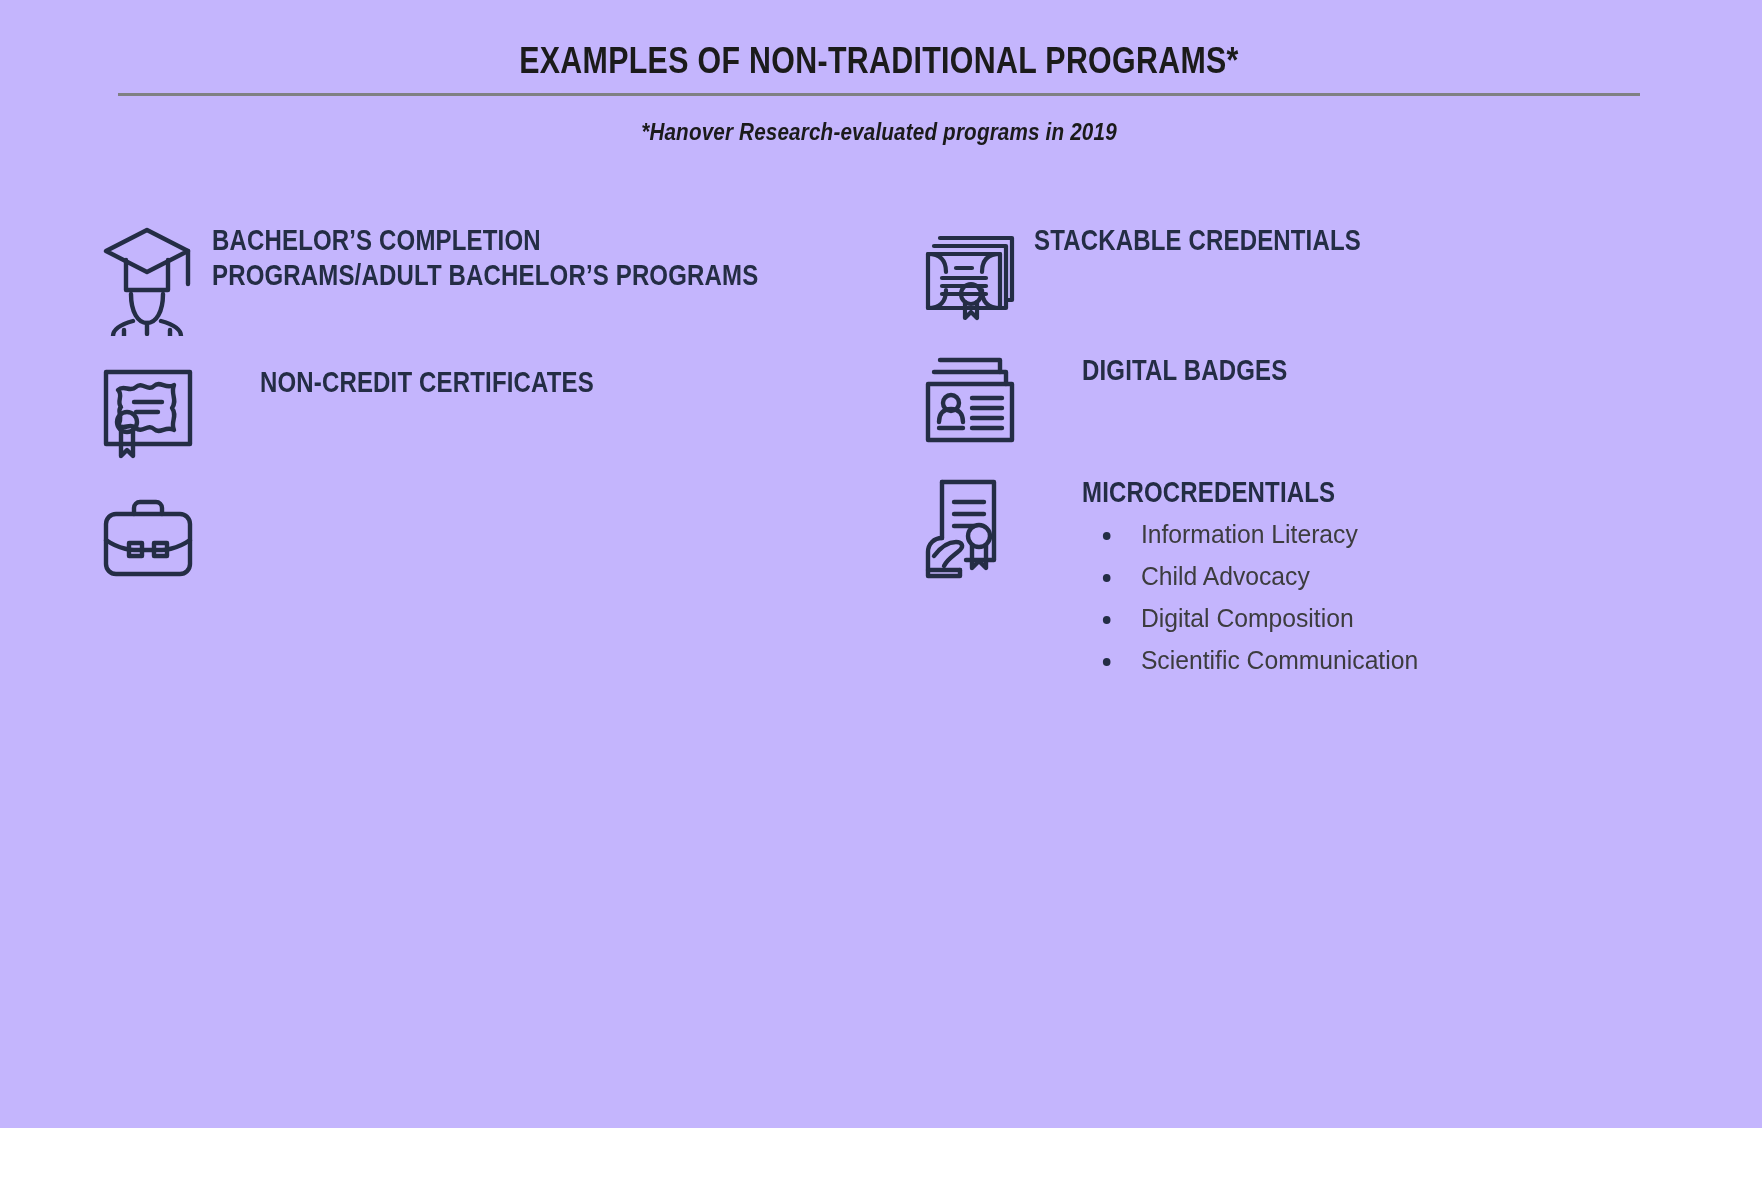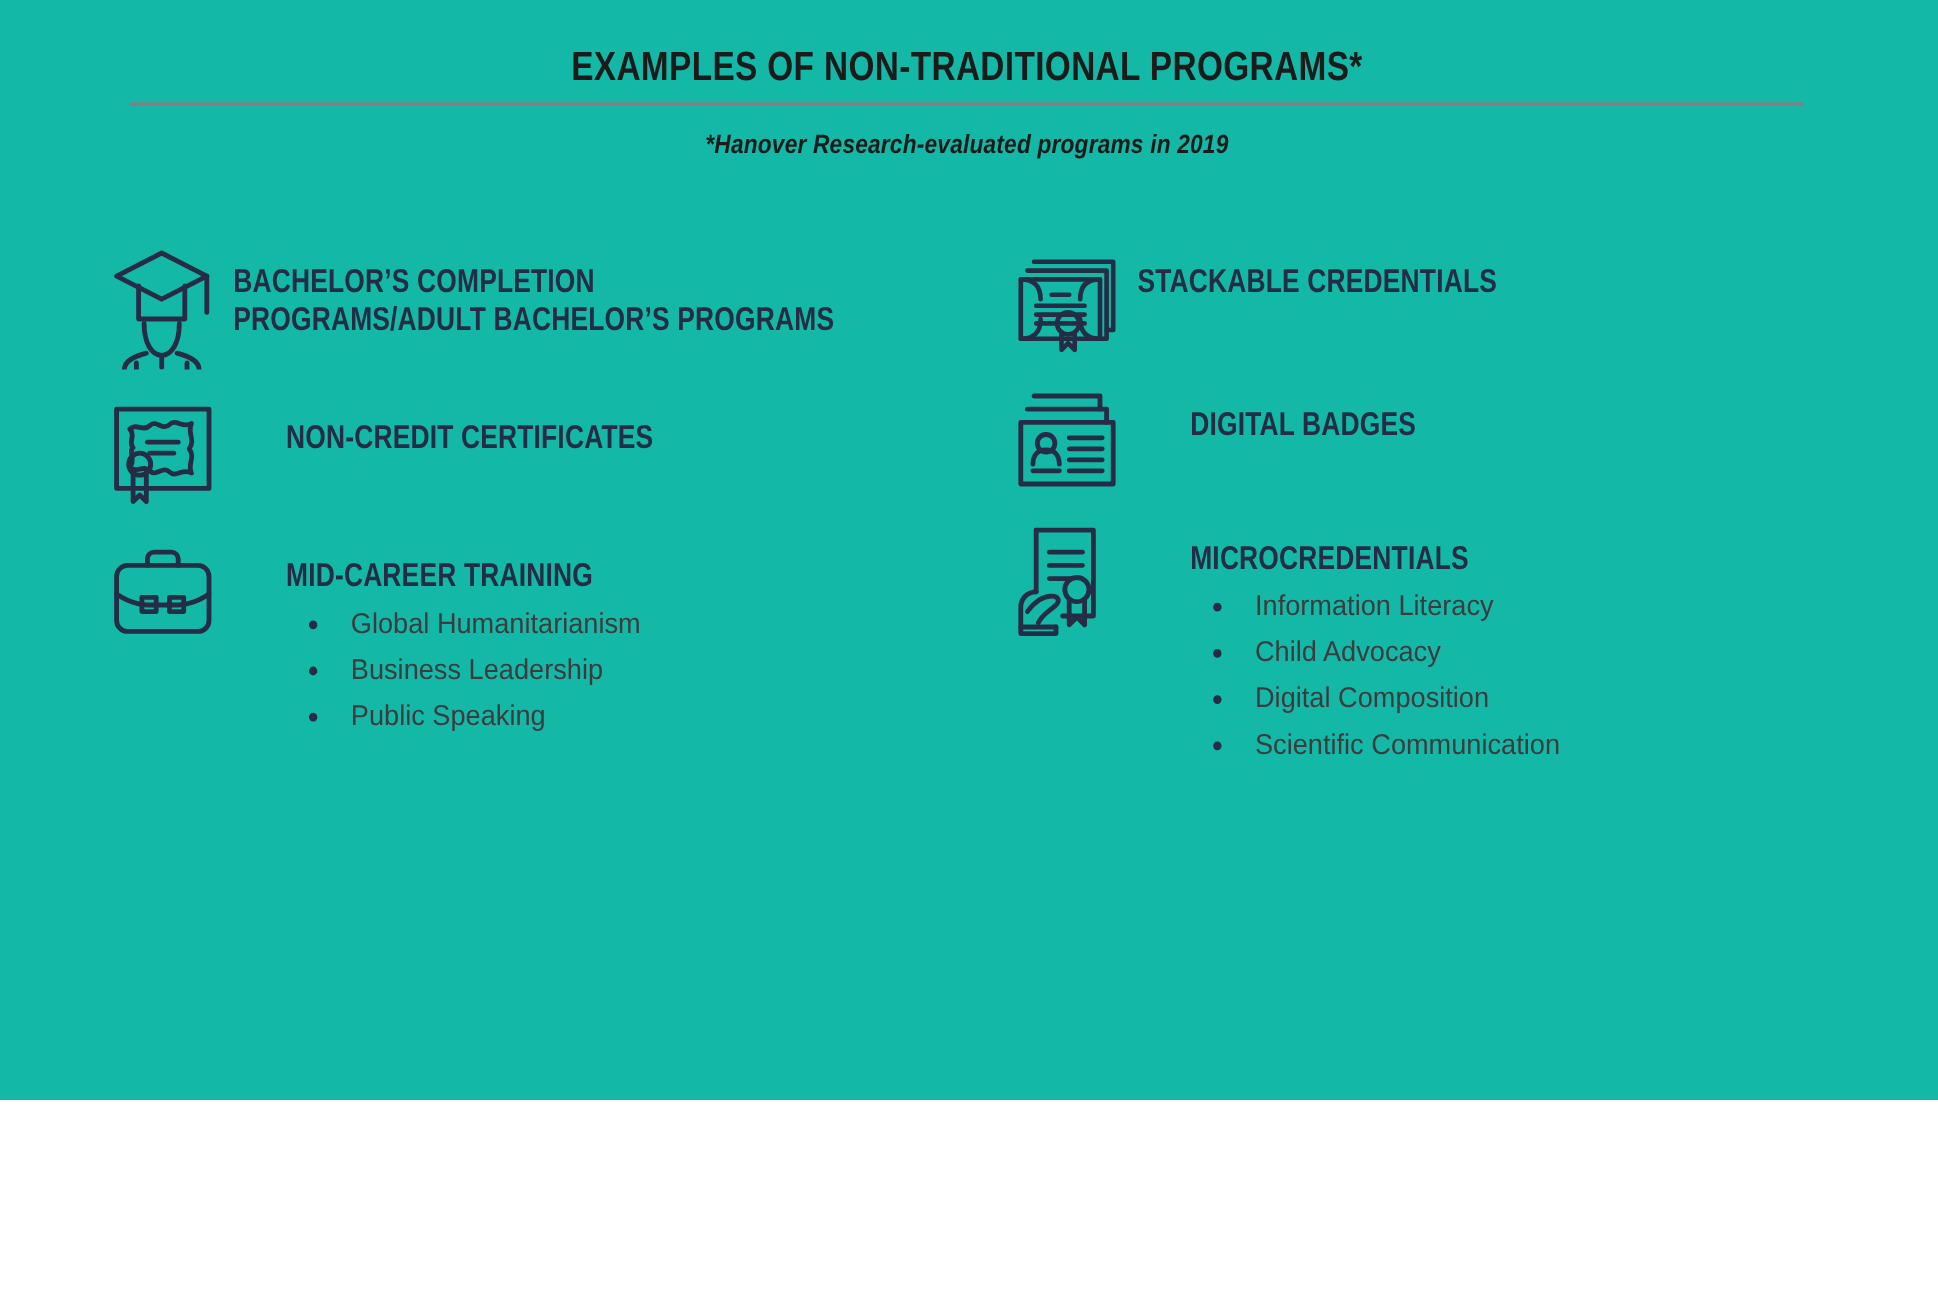--- a/index.html
+++ b/index.html
@@ -11,22 +11,22 @@
     width: 1762px;
     height: 1180px;
     font-family: "Liberation Sans", sans-serif;
     -webkit-font-smoothing: antialiased;
     overflow: hidden;
   }
 
   .page {
     position: relative;
     width: 1762px;
-    height: 1000px;
-    background: #14b8a6;
+    height: 1128px;
+    background: #c4b5fd;
   }
 
   
   .header {
     position: absolute;
     top: 40px;
     left: 118px;
     width: 1522px;
   }
   .title {
@@ -88,21 +88,20 @@
     min-width: 112px;
     display: flex;
     justify-content: flex-start;
     padding-top: 2px;
   }
   .icon-cell svg { display: block; }
 
   .section-body {
     flex: 1;
     padding-top: 0;
-    margin-top: 16px;
   }
 
   .section-heading {
     font-family: "Liberation Sans", sans-serif;
     font-weight: 700;
     font-size: 30px;
     line-height: 1.18;
     letter-spacing: 0.2px;
     color: #242d45;
     transform: scaleX(0.80);
@@ -203,30 +202,20 @@
 
       <div class="section icon-low">
         <div class="icon-cell">
           <svg width="96" height="80" viewBox="0 0 96 80" fill="none" stroke="#242d45" stroke-width="4.4" stroke-linecap="round" stroke-linejoin="round">
             <path d="M34 16 L34 10 C34 6.7 36.7 4 40 4 L56 4 C59.3 4 62 6.7 62 10 L62 16"></path>
             <rect x="6" y="16" width="84" height="60" rx="10"></rect>
             <path d="M6 42 C20 52 34 52 34 52 L62 52 C62 52 76 52 90 42"></path>
             <rect x="29" y="45" width="13" height="13"></rect>
             <rect x="54" y="45" width="13" height="13"></rect>
           </svg>
-        </div>
-        <div class="section-body">
-          <div class="section-heading">
-            <span class="hl">MID-CAREER TRAINING</span>
-          </div>
-          <ul class="bullets">
-            <li>Global Humanitarianism</li>
-            <li>Business Leadership</li>
-            <li>Public Speaking</li>
-          </ul>
         </div>
       </div>
 
     </div>
 
     <div class="col col-right">
 
       <div class="section">
         <div class="icon-cell">
           <svg width="100" height="100" viewBox="0 0 100 100" fill="none" stroke="#242d45" stroke-width="4.2" stroke-linecap="round" stroke-linejoin="round">

